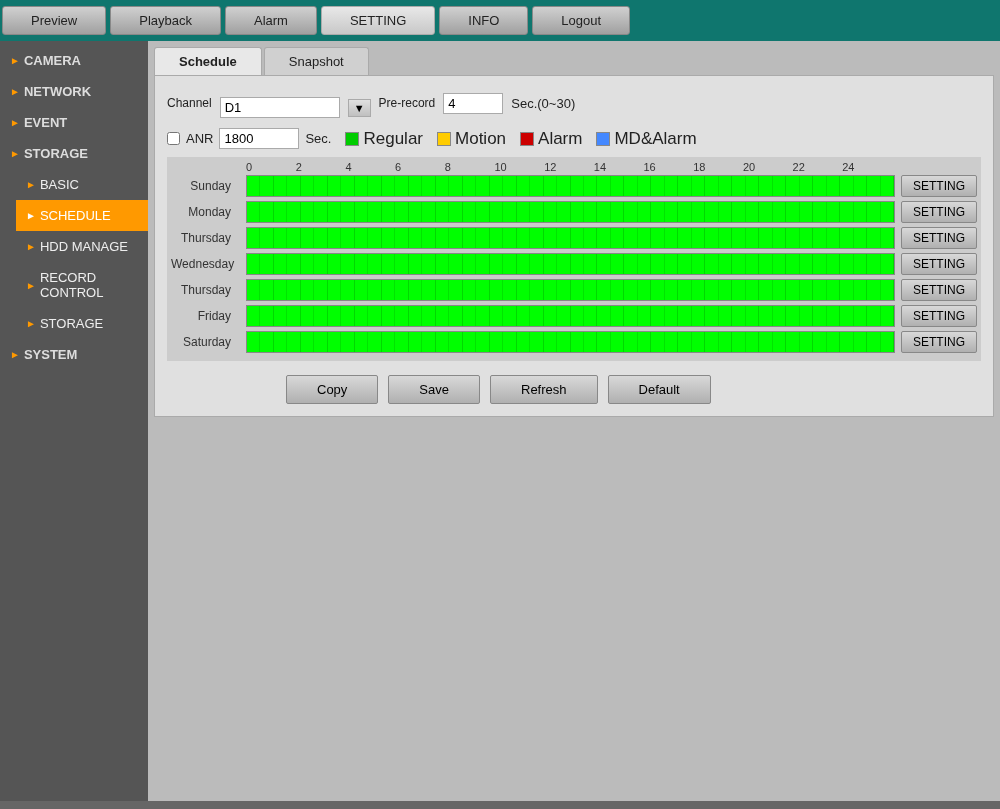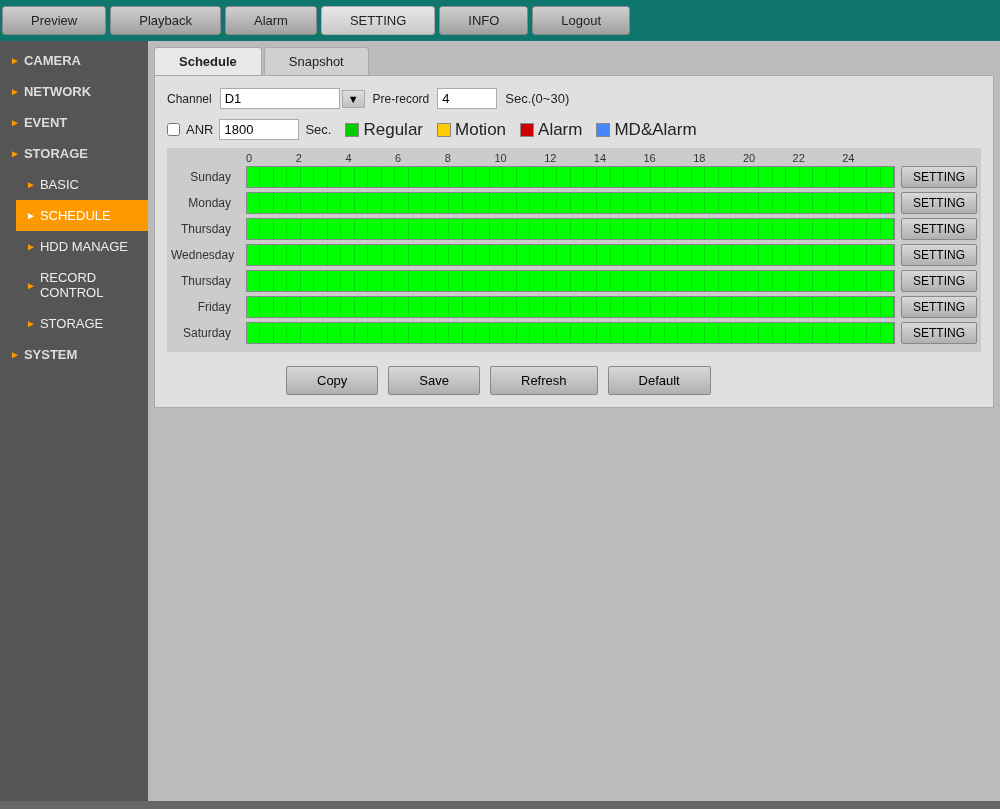--- a/index.html
+++ b/index.html
@@ -116,21 +116,22 @@
     .controls-row {
       display: flex;
       align-items: center;
       gap: 8px;
       margin-bottom: 10px;
     }
     .controls-row label { font-size: 12px; }
     .channel-select {
       display: flex;
       align-items: center;
-      gap: 2px;
+      gap: 8px;
+      margin-top: 9px;
     }
     .channel-input {
       width: 120px;
       padding: 2px 4px;
       border: 1px solid #aaa;
       background: #fff;
       font-size: 13px;
     }
     .dropdown-btn {
       padding: 2px 5px;

